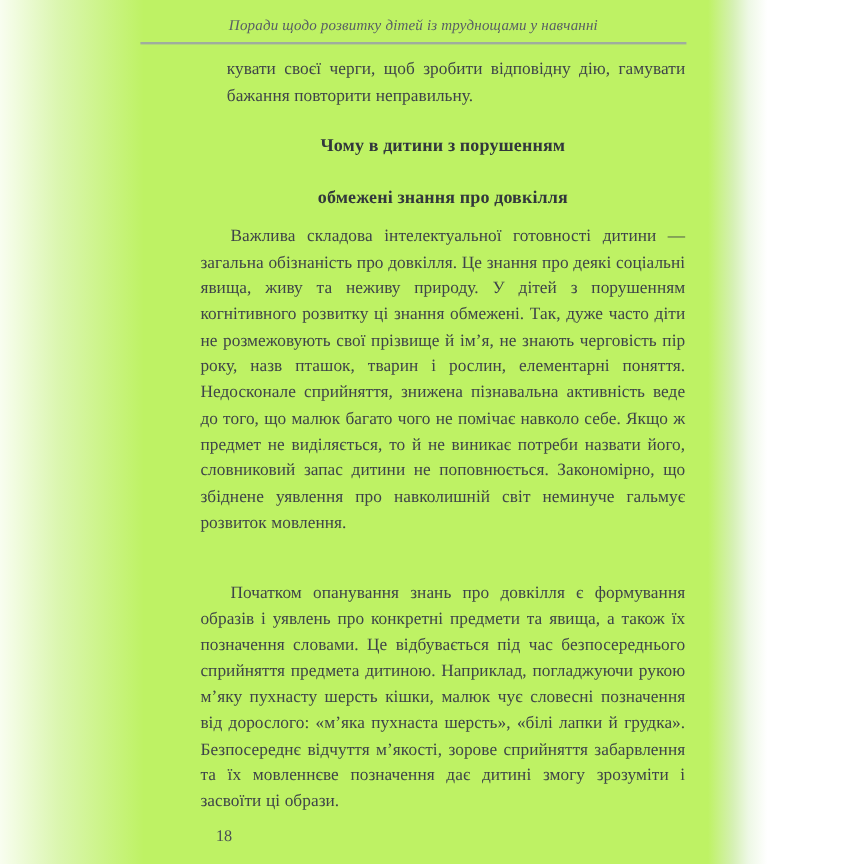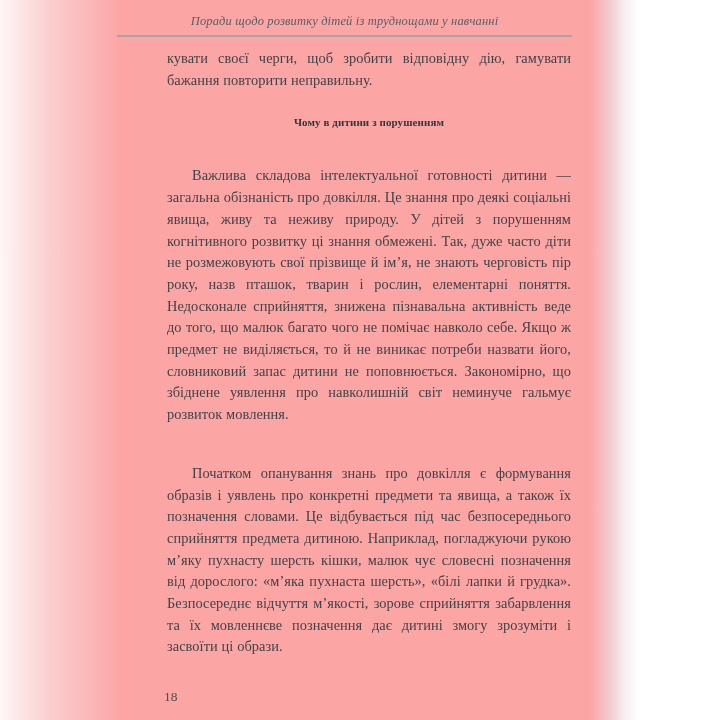--- a/index.html
+++ b/index.html
@@ -4,21 +4,21 @@
 <style>
   html, body {
     margin: 0;
     padding: 0;
     background: #ffffff;
   }
   .page {
     position: relative;
     width: 720px;
     height: 720px;
-    background: #fca5a5;
+    background: #bef264;
     overflow: hidden;
     font-family: "Liberation Serif", "DejaVu Serif", serif;
     color: #3f4449;
   }
 
   
   .page-edge-right {
     position: absolute;
     top: 0;
     right: 0;
@@ -80,42 +80,42 @@
     margin: 0;
     font-size: 14.4px;
     line-height: 21.7px;
     text-align: justify;
     text-align-last: left;
     color: #3f4449;
     letter-spacing: 0.05px;
     word-spacing: 0.2px;
   }
   p.body.indent { text-indent: 25px; }
-  p.body.flush  { text-indent: 0; }
+  p.body.flush  { text-indent: 0; margin-left: 22px; }
 
   h2.section-heading {
     margin: 0;
-    font-size: 11px;
+    font-size: 15px;
     line-height: 21.5px;
     font-weight: bold;
     text-align: center;
     color: #32373c;
     letter-spacing: 0.1px;
   }
 
   .sp-before-h1 { height: 21px; }
   .sp-after-h1  { height: 10px; }
   .sp-before-h2 { height: 24px; }
   .sp-after-h2  { height: 13px; }
   .sp-before-note { height: 32px; }
 
   
   .folio {
     position: absolute;
-    left: 164px;
+    left: 180px;
     top: 689px;
     font-size: 13.5px;
     color: #4a5055;
   }
 </style>
 </head>
 <body>
 
 <div class="page">
 
@@ -128,20 +128,21 @@
 
   <div class="column">
 
     <p class="body flush">кувати своєї черги, щоб зробити відповідну дію, гамувати бажання повторити неправильну.</p>
 
     <div class="sp-before-h1"></div>
 
     <h2 class="section-heading">
       <span>Чому в дитини з порушенням</span><br>
       <br>
+      <span>обмежені знання про довкілля</span>
     </h2>
 
     <div class="sp-after-h1"></div>
 
     <p class="body indent">Важлива складова інтелектуальної готовності дитини — загальна обізнаність про довкілля. Це знання про деякі соціальні явища, живу та неживу природу. У дітей з порушенням когнітивного розвитку ці знання обмежені. Так, дуже часто діти не розмежовують свої прізвище й ім’я, не знають черговість пір року, назв пташок, тварин і рослин, елементарні поняття. Недосконале сприйняття, знижена пізнавальна активність веде до того, що малюк багато чого не помічає навколо себе. Якщо ж предмет не виділяється, то й не виникає потреби назвати його, словниковий запас дитини не поповнюється. Закономірно, що збіднене уявлення про навколишній світ неминуче гальмує розвиток мовлення.</p>
 
     <div class="sp-before-h2"></div>
 
 
     <div class="sp-after-h2"></div>

